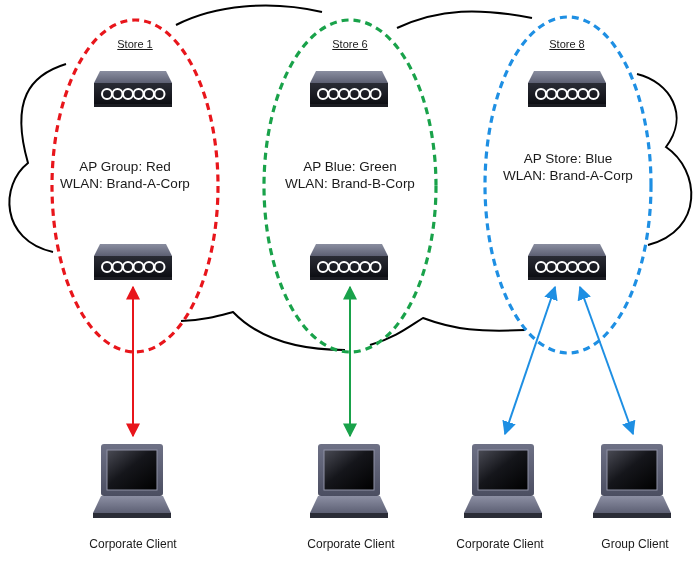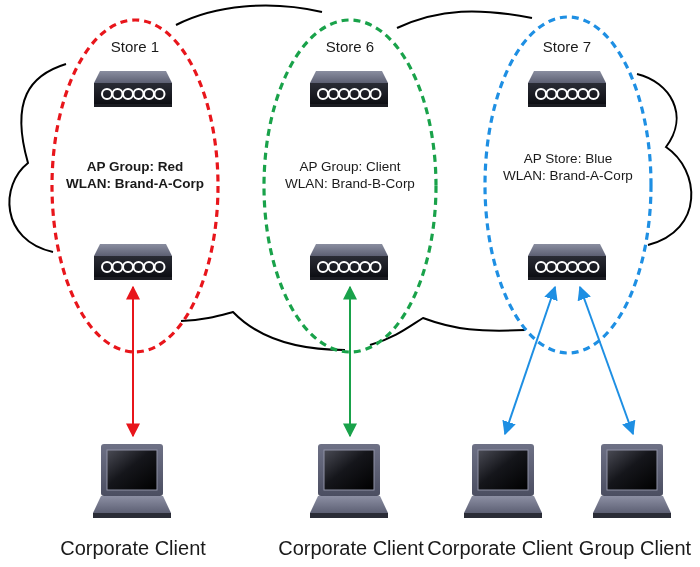--- a/index.html
+++ b/index.html
@@ -1,21 +1,21 @@
 <!DOCTYPE html>
 <html><head>
 <meta charset="utf-8">
 <style>
   html, body { margin:0; padding:0; background:#ffffff; }
   body { width:700px; height:567px; position:relative; overflow:hidden; font-family:"Liberation Sans", sans-serif; }
   #diagram { position:absolute; left:0; top:0; width:700px; height:567px; }
   .lbl { position:absolute; color:#1a1a1a; text-align:center; white-space:nowrap; }
-  .store-title { font-size:15px; }
+  .store-title { font-size:11px;text-decoration:underline; }
   .info { font-size:13.5px; line-height:17px; }
-  .client-label { font-size:20px; }
+  .client-label { font-size:12px; }
 </style>
 </head>
 <body>
 
 <svg id="diagram" viewBox="0 0 700 567" xmlns="http://www.w3.org/2000/svg">
   <defs>
     <linearGradient id="devTop" x1="0" y1="0" x2="0" y2="1">
       <stop offset="0" stop-color="#8a8ea0"></stop>
       <stop offset="1" stop-color="#5d6073"></stop>
     </linearGradient>
@@ -96,28 +96,28 @@
   <line x1="580" y1="287" x2="633" y2="434" stroke="#1e8fe3" stroke-width="2" marker-start="url(#arrBlue)" marker-end="url(#arrBlue)"></line>
 
   <use href="#laptop" x="93" y="444" width="78" height="76"></use>
   <use href="#laptop" x="310" y="444" width="78" height="76"></use>
   <use href="#laptop" x="464" y="444" width="78" height="76"></use>
   <use href="#laptop" x="593" y="444" width="78" height="76"></use>
 </svg>
 
 <div class="lbl store-title" style="left:103px; top:38px; width:64px;">Store 1</div>
 <div class="lbl store-title" style="left:318px; top:38px; width:64px;">Store 6</div>
-<div class="lbl store-title" style="left:535px; top:38px; width:64px;">Store 7</div>
+<div class="lbl store-title" style="left:535px; top:38px; width:64px;">Store 8</div>
 
-<div class="lbl info" style="left:55px; top:158px; width:160px;font-weight:bold;">
+<div class="lbl info" style="left:45px; top:158px; width:160px;">
   <div>AP Group: Red</div>
   <div>WLAN: Brand-A-Corp</div>
 </div>
 <div class="lbl info" style="left:270px; top:158px; width:160px;">
-  <div>AP Group: Client</div>
+  <div>AP Blue: Green</div>
   <div>WLAN: Brand-B-Corp</div>
 </div>
 <div class="lbl info" style="left:488px; top:150px; width:160px;">
   <div>AP Store: Blue</div>
   <div>WLAN: Brand-A-Corp</div>
 </div>
 
 <div class="lbl client-label" style="left:58px; top:537px; width:150px;">Corporate Client</div>
 <div class="lbl client-label" style="left:276px; top:537px; width:150px;">Corporate Client</div>
 <div class="lbl client-label" style="left:425px; top:537px; width:150px;">Corporate Client</div>

